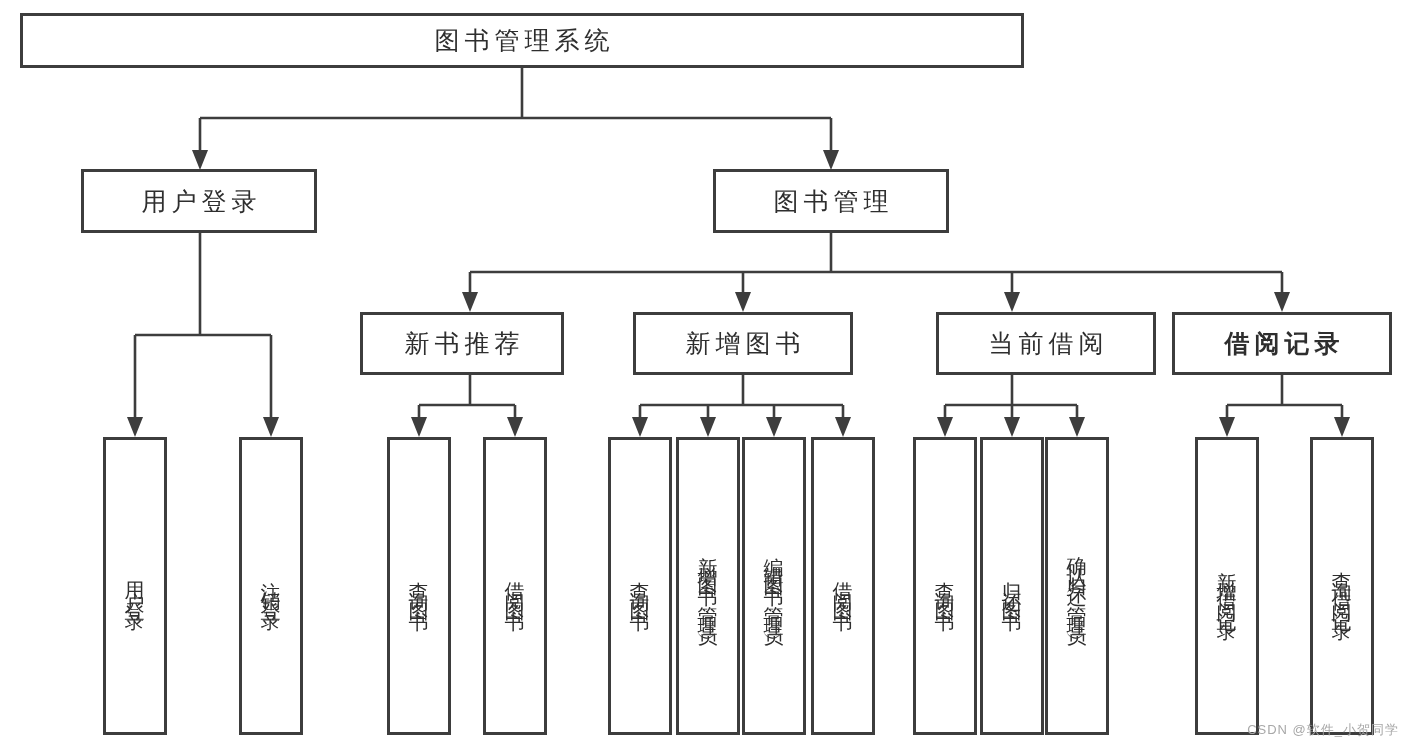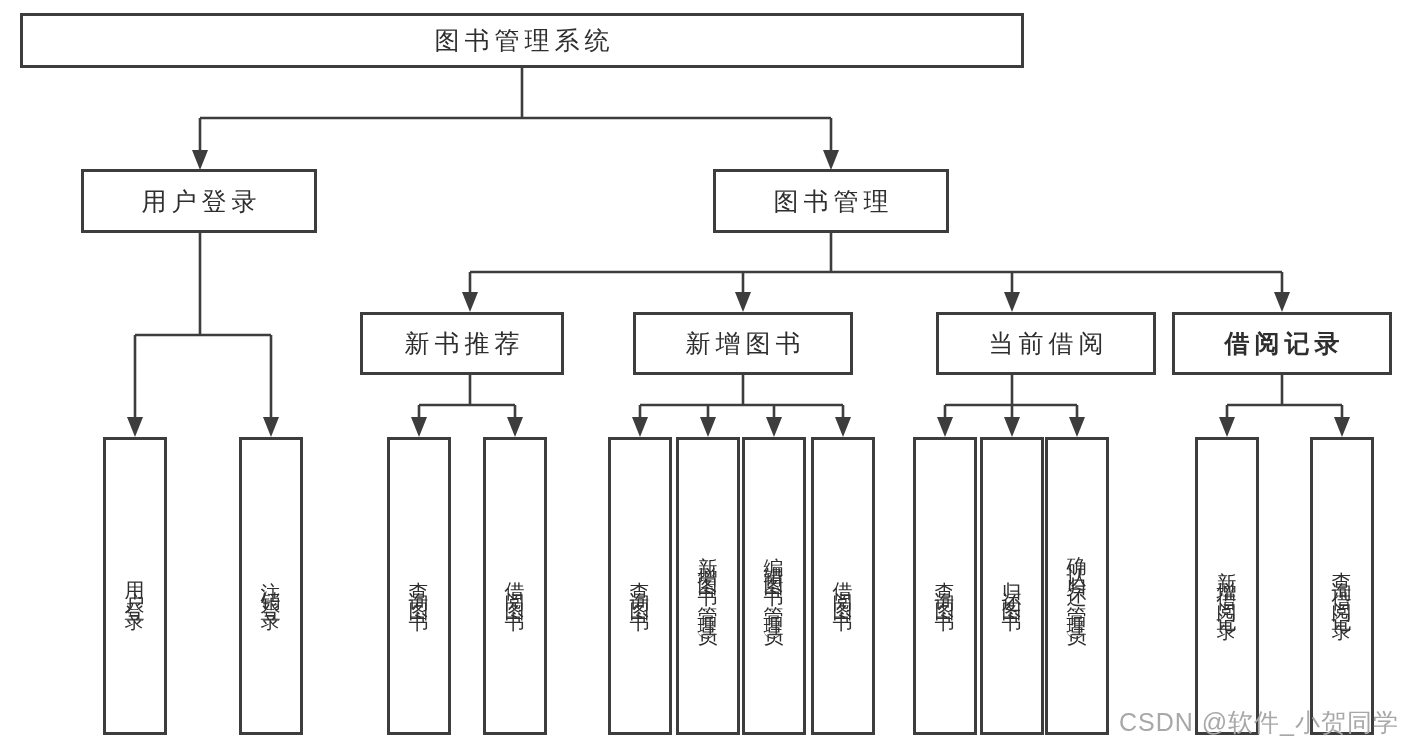--- a/index.html
+++ b/index.html
@@ -50,21 +50,21 @@
   .n-cur-borrow{left:936px;top:312px;width:220px;height:63px;}
   .n-borrow-rec{left:1172px;top:312px;width:220px;height:63px;font-weight:bold;}
   
   .l1{left:103px;}  .l2{left:239px;}  .l3{left:387px;}  .l4{left:483px;}
   .l5{left:608px;}  .l6{left:676px;}  .l7{left:742px;}  .l8{left:811px;}
   .l9{left:913px;}  .l10{left:980px;} .l11{left:1045px;}
   .l12{left:1195px;}.l13{left:1310px;}
   .watermark{
     position:absolute;
     right:6px;bottom:8px;
-    font-size:25px;
+    font-size:13px;
     color:var(--watermark);
     letter-spacing:1px;
     white-space:nowrap;
   }
 </style>
 </head>
 <body>
 
 <div class="canvas">
 

